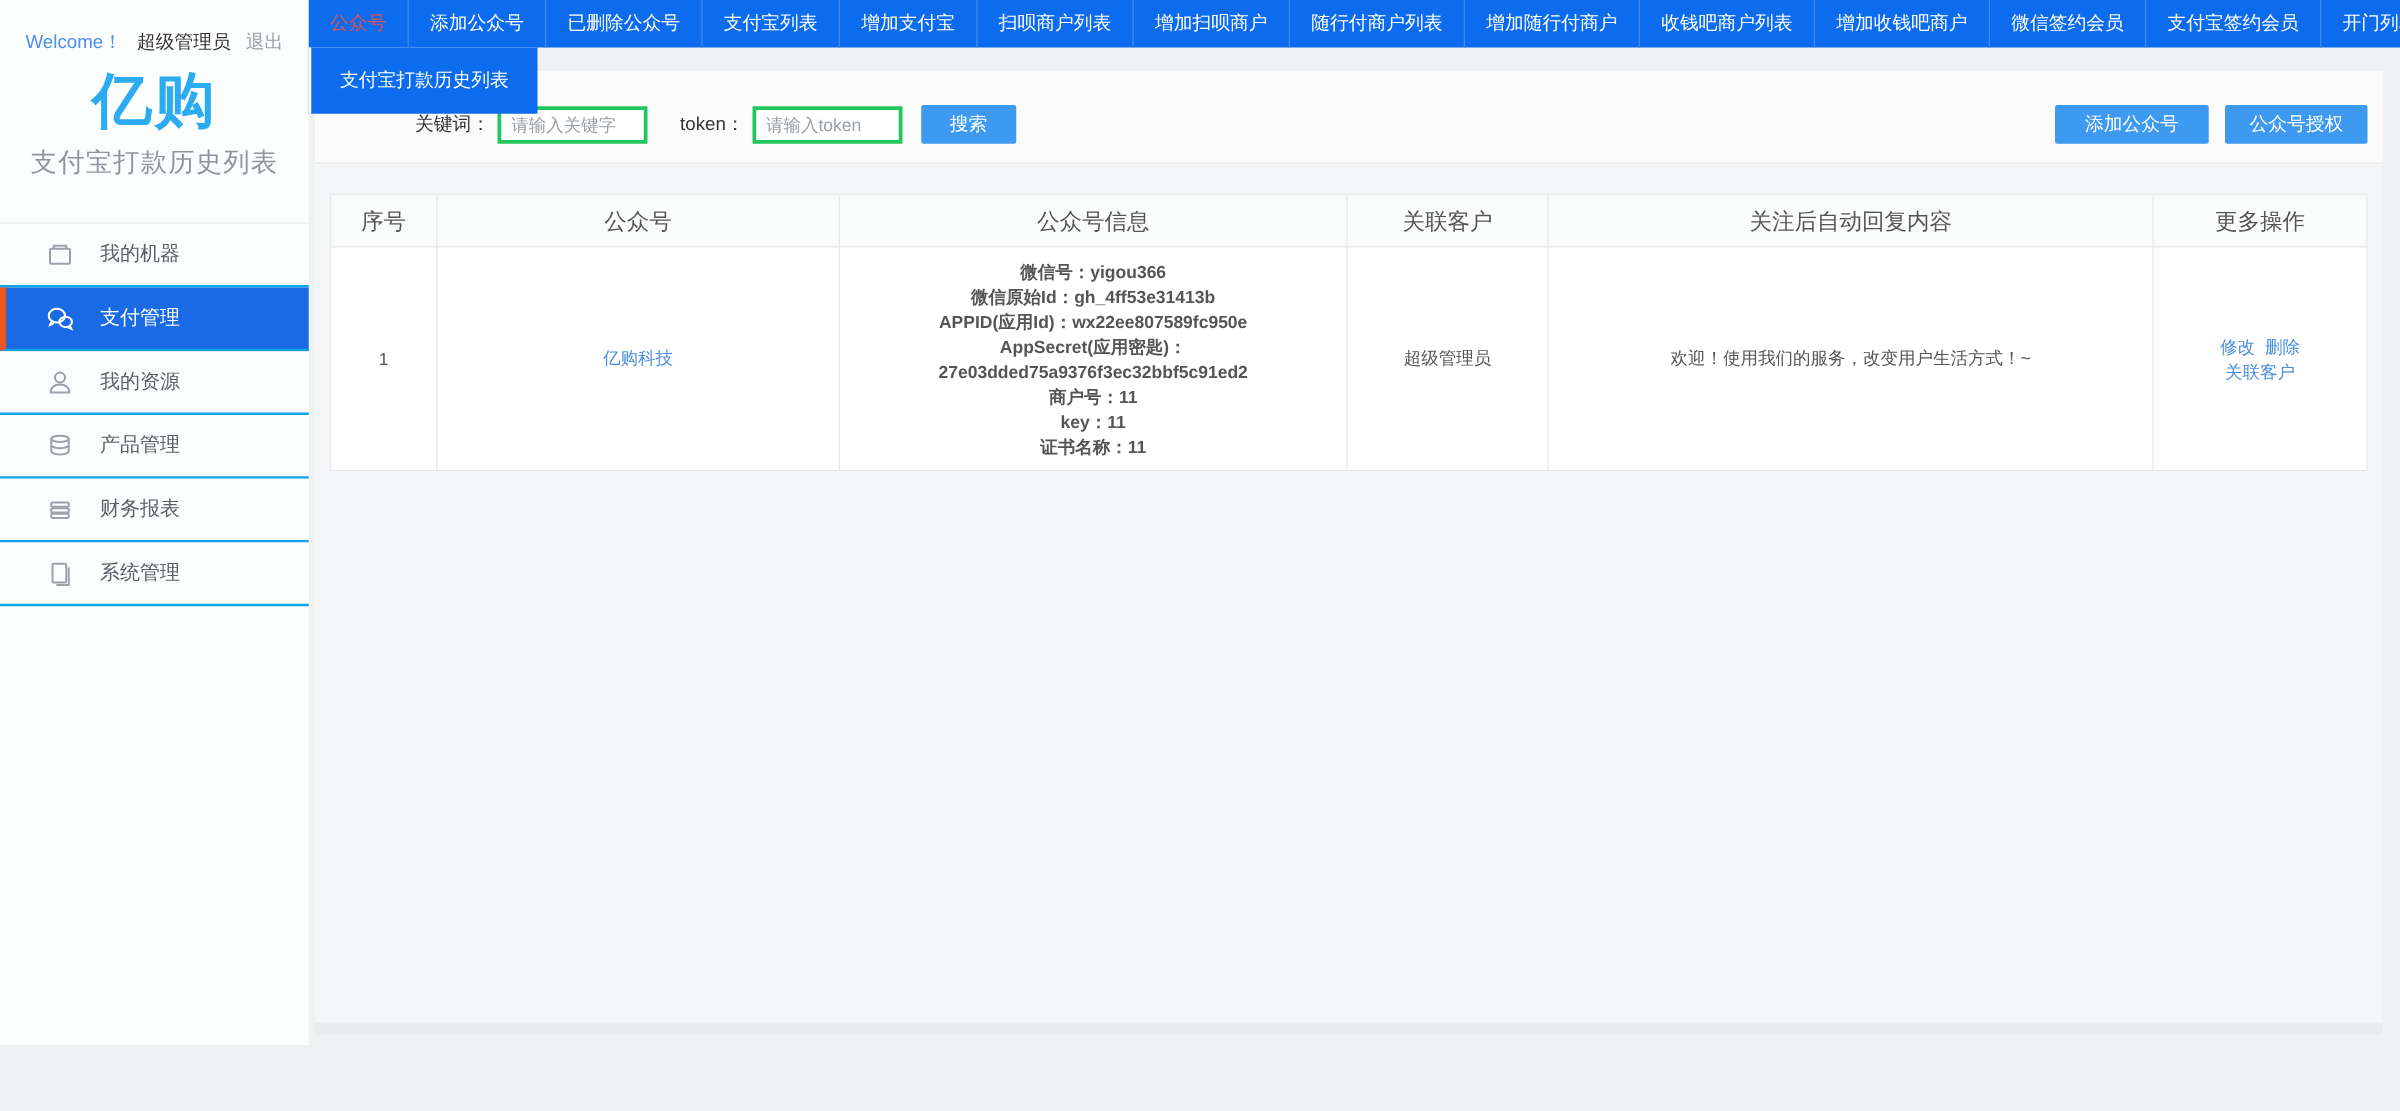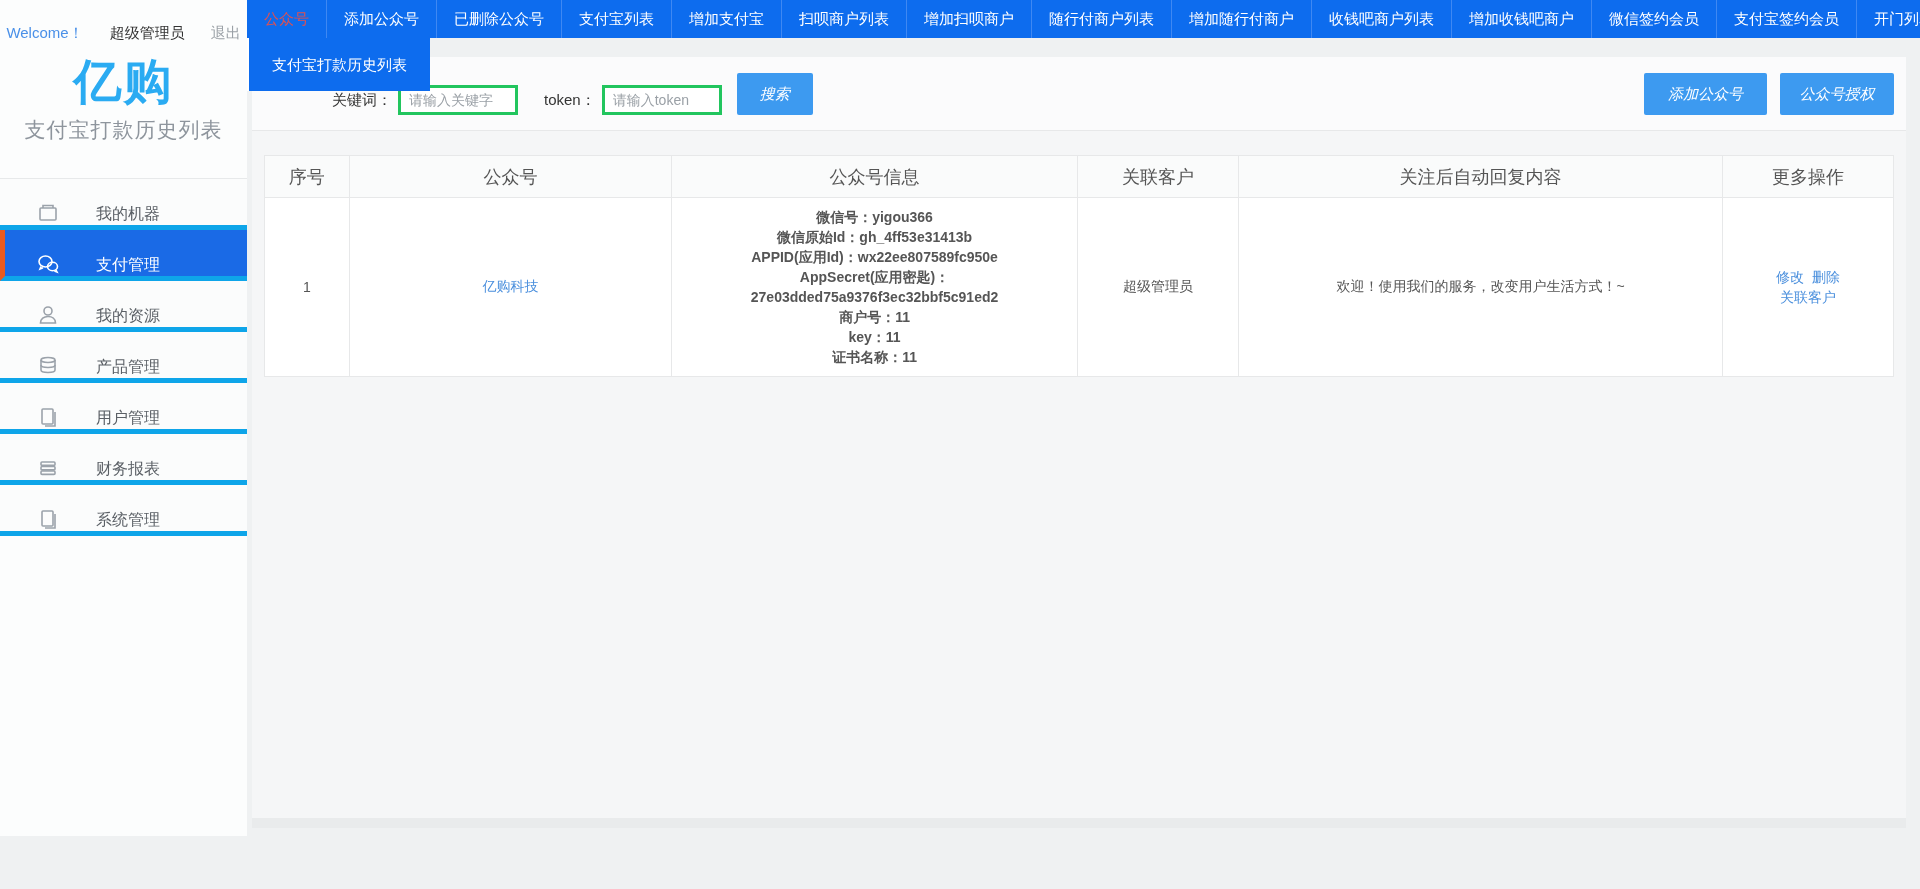--- a/index.html
+++ b/index.html
@@ -25,35 +25,35 @@
     font-family:"Liberation Sans","DejaVu Sans",sans-serif;
     color:#555;
   }
   
   .sidebar{
     position:absolute;left:0;top:0;width:247px;height:836px;
     background:#fcfdfd;
   }
   .welcome-bar{
     height:46px;display:flex;align-items:center;justify-content:center;
-    gap:26px;font-size:15px;padding-top:20px;
+    gap:12px;font-size:15px;padding-top:20px;
   }
   .welcome-txt{color:var(--welcome-blue);}
   .welcome-user{color:#333;}
   .welcome-logout{color:#9aa0a6;cursor:pointer;}
   .logo-block{text-align:center;margin-top:8px;}
   .logo-title{
     font-size:48px;font-weight:bold;color:var(--logo-blue);
     letter-spacing:2px;line-height:56px;
   }
   .logo-tagline{font-size:21px;color:#8e959d;margin-top:6px;letter-spacing:1px;}
   .menu{margin-top:34px;border-top:1px solid #e7e9ea;}
   .menu-item{
-    height:51px;display:flex;align-items:flex-end;gap:36px;
-    padding-left:36px;border-bottom:5px solid #0ea5e9;
+    height:51px;display:flex;align-items:center;gap:20px;
+    padding-left:36px;border-bottom:2px solid #0ea5e9;
     font-size:16px;color:#5b6066;cursor:pointer;background:#fbfcfc;
   }
   .menu-item .mi-icon{width:24px;height:24px;display:inline-flex;}
   .menu-item .mi-icon svg{width:24px;height:24px;stroke:#9ba2aa;fill:none;stroke-width:1.6;}
   .menu-item.active{
     background:var(--side-active);color:#fff;
     border-left:5px solid var(--side-orange);padding-left:31px;
   }
   .menu-item.active .mi-icon svg{stroke:#fff;}
   
@@ -87,24 +87,23 @@
   }
   .search-label{font-size:15px;color:#333;line-height:30px;margin-right:6px;margin-left:12px;}
   .search-label.token{margin-left:26px;}
   .search-input{
     width:120px;height:30px;border:3px solid #22c55e;background:#fff;
     padding:0 8px;font-size:14px;color:#333;outline:none;
     font-family:"Liberation Sans","DejaVu Sans",sans-serif;
   }
   .search-input::placeholder{color:#9aa0a6;}
   .btn{
-    height:42px;border:none;border-radius:2px;background:var(--btn-blue);
+    height:31px;border:none;border-radius:2px;background:var(--btn-blue);
     color:#fff;font-size:15px;cursor:pointer;
     font-family:"Liberation Sans","DejaVu Sans",sans-serif;
-    font-style:italic;
   }
   .btn-search{width:76px;margin-left:15px;}
   .strip-spacer{flex:1;}
   .btn-add{width:123px;}
   .btn-auth{width:114px;margin-left:13px;}
   
   .tbl-wrap{padding:24px 12px 0 12px;}
   table{width:100%;border-collapse:collapse;background:#fff;table-layout:fixed;}
   th{
     height:42px;background:#fafbfb;border:1px solid var(--border-gray);
@@ -170,29 +169,20 @@
     </div>
     <div class="menu-item">
       <span class="mi-icon">
         <svg viewBox="0 0 24 24">
             <ellipse cx="12" cy="6" rx="7" ry="2.5"></ellipse>
             <path d="M5 6v5c0 1.4 3.1 2.5 7 2.5s7-1.1 7-2.5V6"></path>
             <path d="M5 11v5c0 1.4 3.1 2.5 7 2.5s7-1.1 7-2.5v-5"></path>
           </svg>
       </span>
       <span>产品管理</span>
-    </div>
-    <div class="menu-item">
-      <span class="mi-icon">
-        <svg viewBox="0 0 24 24">
-            <rect x="6" y="4" width="11" height="15" rx="1"></rect>
-            <path d="M19 7v14H9"></path>
-          </svg>
-      </span>
-      <span>用户管理</span>
     </div>
     <div class="menu-item">
       <span class="mi-icon">
         <svg viewBox="0 0 24 24">
             <rect x="5" y="6" width="14" height="3.4" rx="1"></rect>
             <rect x="5" y="10.5" width="14" height="3.4" rx="1"></rect>
             <rect x="5" y="15" width="14" height="3.4" rx="1"></rect>
           </svg>
       </span>
       <span>财务报表</span>

